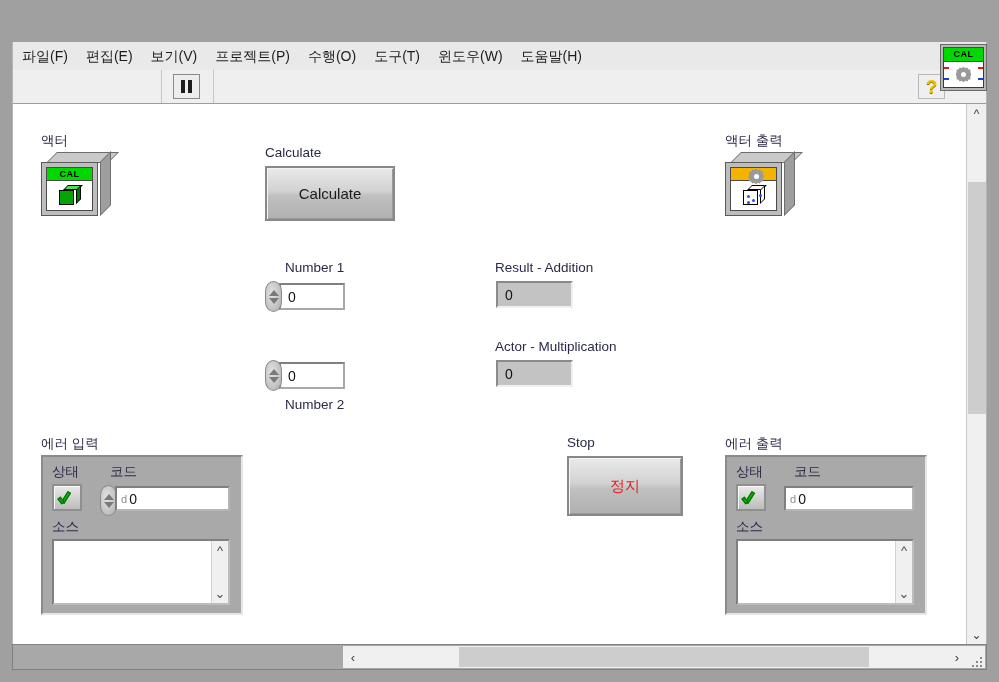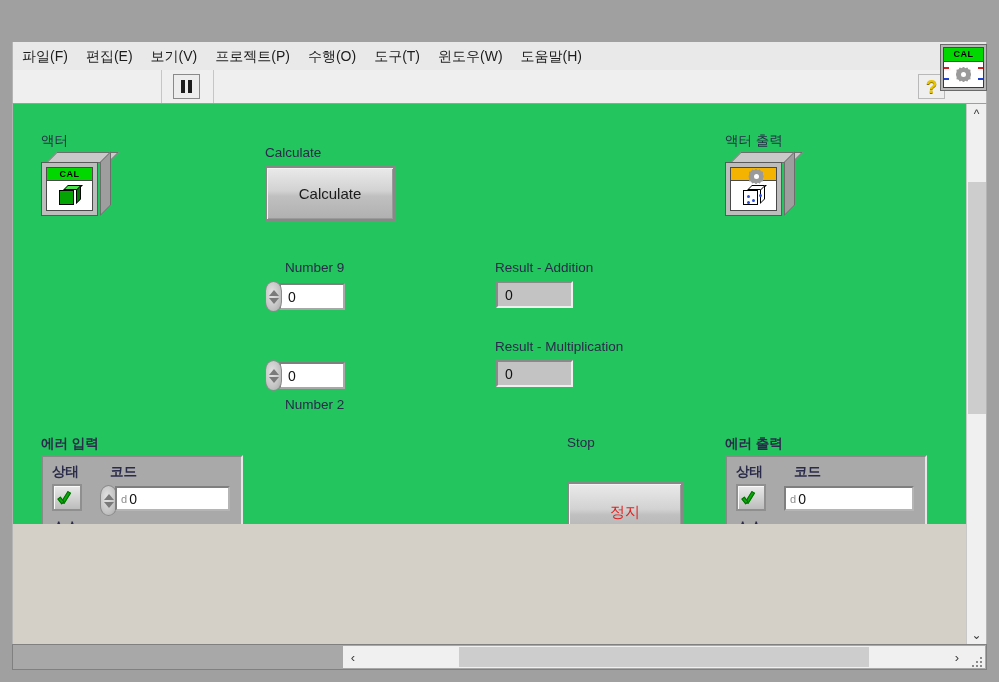--- a/index.html
+++ b/index.html
@@ -169,22 +169,22 @@
   .panel {
     position: absolute; left: 12px; top: 104px;
     width: 975px; height: 540px;
     background: #d4d0c8;
     border-left: 1px solid #b4b4b4;
     border-right: 1px solid #b4b4b4;
     box-sizing: border-box;
   }
   .canvas {
     position: absolute; left: 0; top: 0;
-    width: 955px; height: 420px;
-    background: #22c55e;
+    width: 955px; height: 540px;
+    background: #ffffff;
     overflow: hidden;
   }
 
   
   .ctrl-label {
     position: absolute;
     font-size: 13.5px; color: #2a2a4a;
     white-space: nowrap;
   }
   .box3d { position: absolute; width: 70px; height: 70px; }
@@ -262,21 +262,21 @@
   
   .lv-button {
     position: absolute;
     background: linear-gradient(180deg,#eaeaea 0%,#d2d2d2 45%,#c0c0c0 55%,#b0b0b0 100%);
     border: 2px solid #888;
     box-sizing: border-box;
     display: flex; align-items: center; justify-content: center;
     box-shadow: inset 1px 1px 0 #f3f3f3, inset -1px -1px 0 #9a9a9a;
     font-size: 15px; color: #1b1b1b;
   }
-  .lv-button.stop { font-size: 15px; color: #e02020; margin-top: 26px; }
+  .lv-button.stop { font-size: 15px; color: #e02020; }
 
   
   .num-ctrl { position: absolute; display: flex; align-items: center; }
   .spinner {
     width: 17px; height: 31px;
     position: relative;
     background: radial-gradient(ellipse at 40% 40%, #e4e4e4 0%, #c4c4c4 60%, #a8a8a8 100%);
     border: 1px solid #8b8b8b;
     border-radius: 50% / 32%;
     box-sizing: border-box;
@@ -317,21 +317,21 @@
   
   .cluster {
     position: absolute;
     background: #a9a9a9;
     border: 2px solid #e6e6e6;
     border-top-color: #8a8a8a; border-left-color: #8a8a8a;
     box-sizing: border-box;
   }
   .cl-label {
     position: absolute;
-    font-size: 13.5px; color: #2a2a4a; font-weight: bold;
+    font-size: 13.5px; color: #2a2a4a;
   }
   .status-led {
     position: absolute;
     width: 30px; height: 27px;
     background: linear-gradient(180deg,#eaeaea,#bcbcbc);
     border: 2px solid #8f8f8f;
     box-sizing: border-box;
     display: flex; align-items: center; justify-content: center;
     box-shadow: inset 1px 1px 0 #fafafa;
   }
@@ -518,42 +518,42 @@
               <i class="dot" style="left:4px;top:16px;"></i>
               <i class="dot" style="left:16px;top:9px;"></i>
             </span>
           </div>
         </div>
       </div>
 
       <div class="ctrl-label" style="left:252px; top:41px;">Calculate</div>
       <div class="lv-button" style="left:252px; top:62px; width:130px; height:55px;">Calculate</div>
 
-      <div class="ctrl-label" style="left:272px; top:156px;">Number 9</div>
+      <div class="ctrl-label" style="left:272px; top:156px;">Number 1</div>
       <div class="num-ctrl" style="left:252px; top:177px;">
         <span class="spinner">
           <i class="up"></i>
           <i class="dn"></i>
         </span>
         <span class="num-field" style="width:66px;">0</span>
       </div>
 
       <div class="ctrl-label" style="left:272px; top:253px;margin-top:40px;">Number 2</div>
       <div class="num-ctrl" style="left:252px; top:256px;">
         <span class="spinner">
           <i class="up"></i>
           <i class="dn"></i>
         </span>
         <span class="num-field" style="width:66px;">0</span>
       </div>
 
       <div class="ctrl-label" style="left:482px; top:156px;">Result - Addition</div>
       <div class="ind-field" style="left:483px; top:177px; width:77px;">0</div>
 
-      <div class="ctrl-label" style="left:482px; top:235px;">Result - Multiplication</div>
+      <div class="ctrl-label" style="left:482px; top:235px;">Actor - Multiplication</div>
       <div class="ind-field" style="left:483px; top:256px; width:77px;">0</div>
 
       <div class="ctrl-label" style="left:554px; top:331px;">Stop</div>
       <div class="lv-button stop" style="left:554px; top:352px; width:116px; height:60px;">정지</div>
 
       <div class="cl-label" style="left:28px; top:331px;">에러 입력</div>
       <div class="cluster" style="left:28px; top:351px; width:202px; height:160px;">
         <div class="cl-label" style="left:9px; top:6px;">상태</div>
         <div class="status-led" style="left:9px; top:27px;">
           <span class="check"></span>

